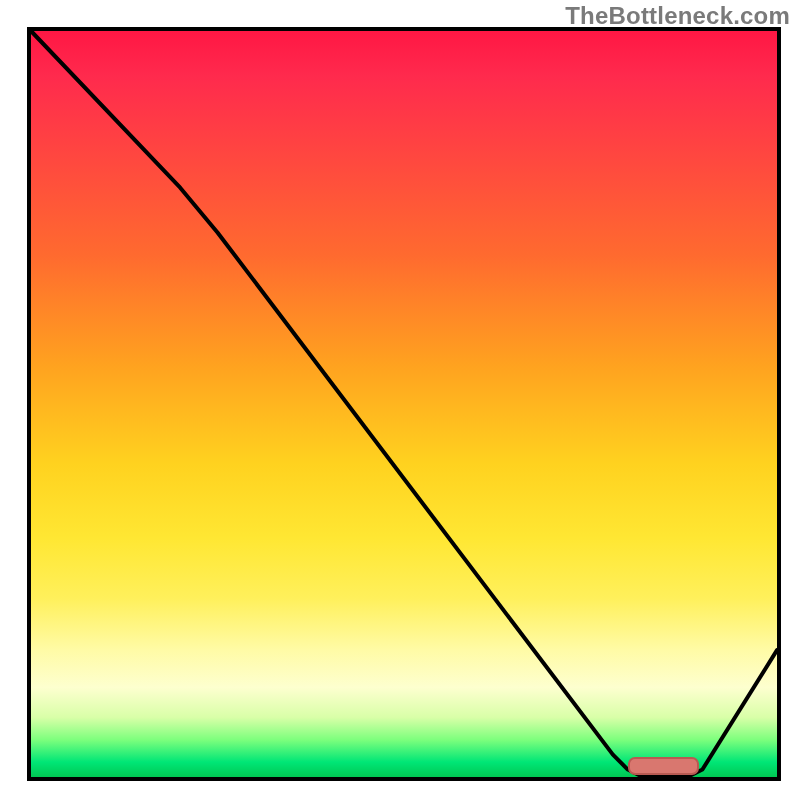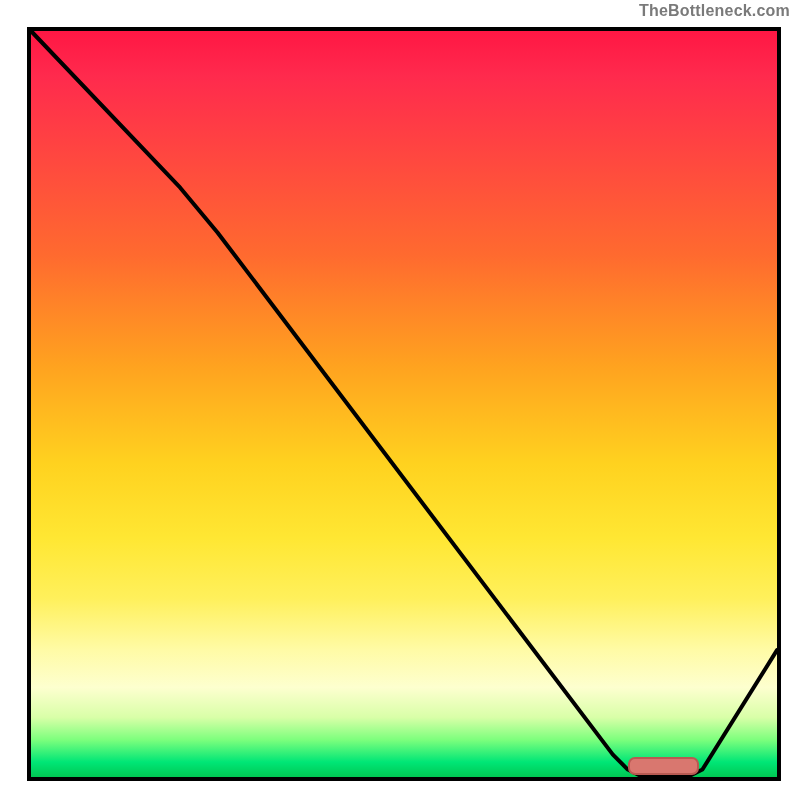--- a/index.html
+++ b/index.html
@@ -13,21 +13,21 @@
   .container {
     position: relative;
     width: 800px;
     height: 800px;
   }
   .watermark {
     position: absolute;
     top: 2px;
     right: 10px;
     font-family: Arial, Helvetica, sans-serif;
-    font-size: 16px;
+    font-size: 24px;
     font-weight: bold;
     color: #7a7a7a;
     letter-spacing: 0.2px;
     z-index: 3;
   }
   .plot-area {
     position: absolute;
     left: 27px;
     top: 27px;
     width: 746px;

